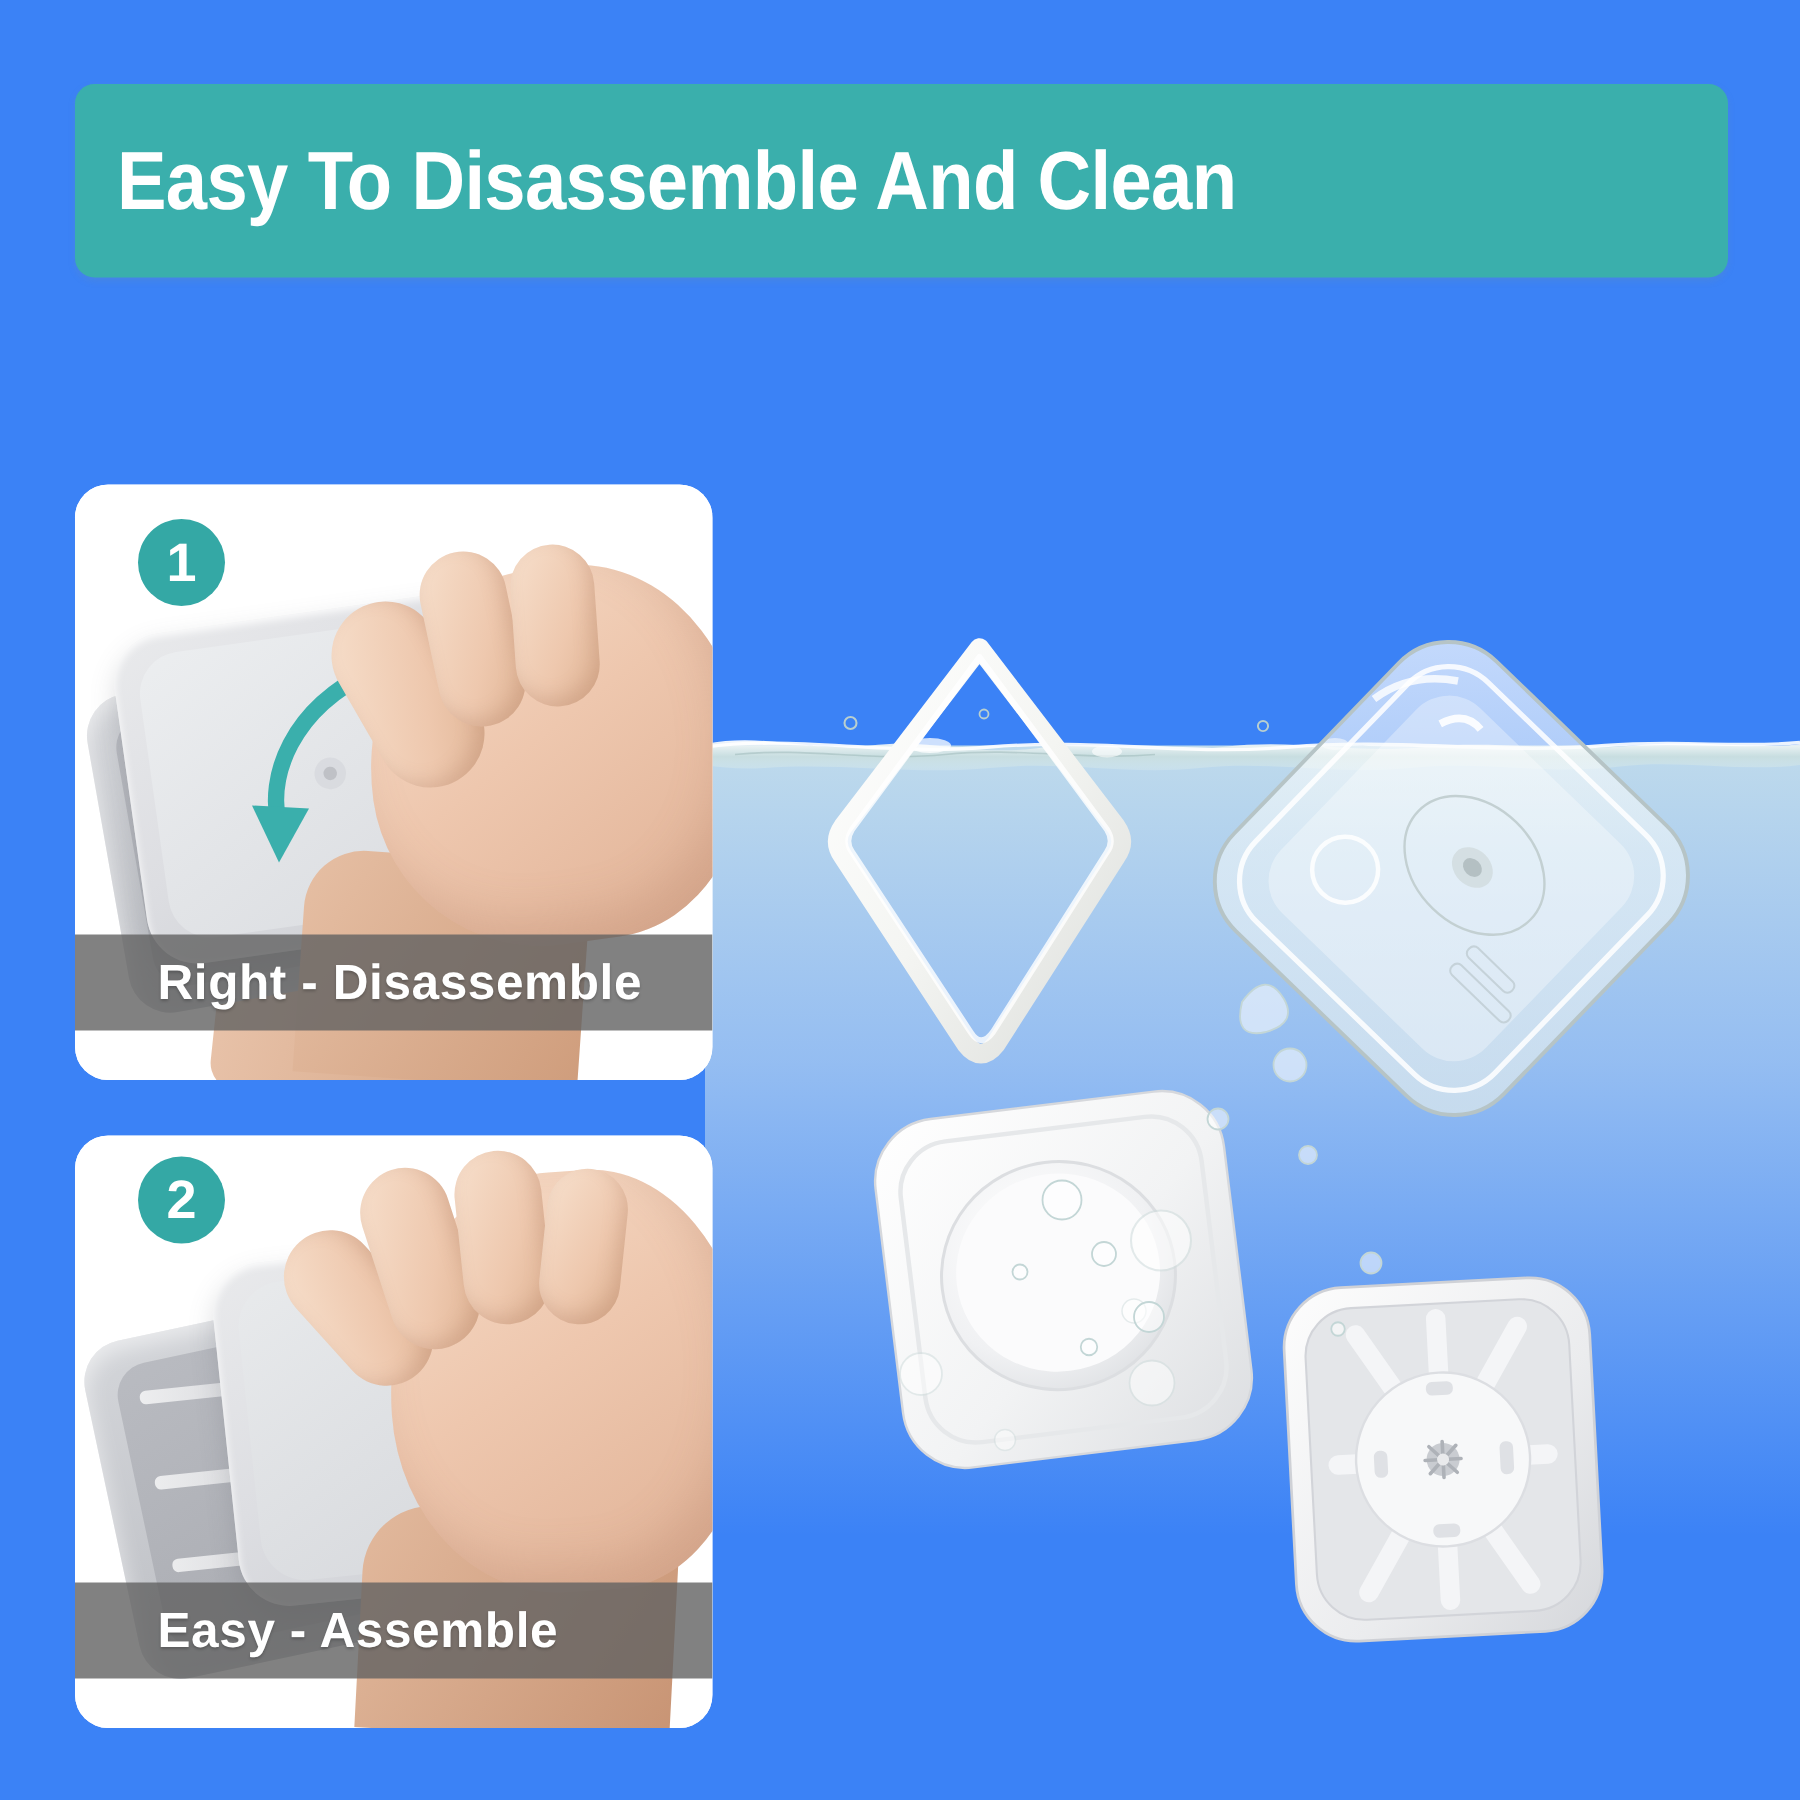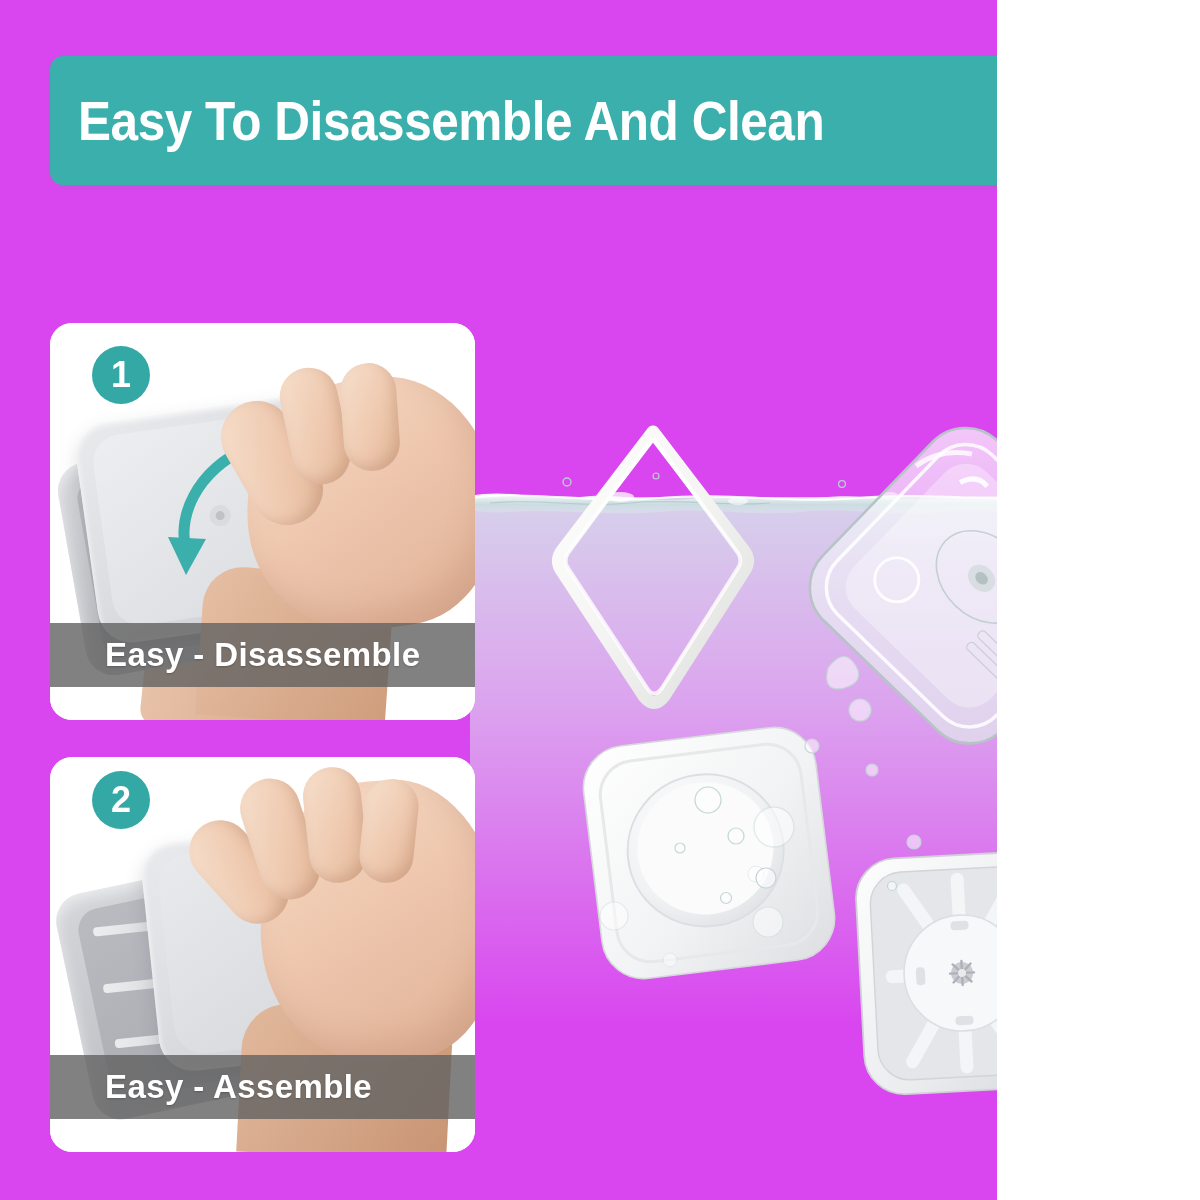--- a/index.html
+++ b/index.html
@@ -8,23 +8,23 @@
     padding: 0;
   }
   body {
     width: 1200px;
     height: 1200px;
     overflow: hidden;
     font-family: "Liberation Sans", sans-serif;
   }
   #page {
     position: relative;
-    width: 997px;
+    width: 1200px;
     height: 1200px;
-    background: #d946ef;
+    background: #3b82f6;
     overflow: hidden;
   }
 
   
   .banner {
     position: absolute;
     left: 50px;
     top: 56px;
     width: 1102px;
     height: 129px;
@@ -362,21 +362,21 @@
 
       <div class="skin hand-back" style="left:196px;top:56px;width:250px;height:250px;transform:rotate(-8deg);z-index:5;"></div>
       <div class="skin finger" style="left:186px;top:74px;width:72px;height:132px;transform:rotate(-30deg);z-index:6;"></div>
       <div class="skin finger" style="left:236px;top:44px;width:58px;height:118px;transform:rotate(-12deg);z-index:6;"></div>
       <div class="skin finger" style="left:292px;top:40px;width:56px;height:108px;transform:rotate(-4deg);z-index:6;"></div>
       <div class="skin" style="left:150px;top:248px;width:190px;height:150px;background:linear-gradient(120deg,#e6bfa4,#cf9d7c);border-radius:40px 30px 0 0;transform:rotate(4deg);z-index:4;"></div>
 
       <div class="badge">1</div>
 
       <div class="caption-bar">
-        <span class="caption-text">Easy - Disassemble</span>
+        <span class="caption-text">Right - Disassemble</span>
       </div>
     </div>
   </div>
 
   <div class="card" id="card-2">
     <div class="card-photo">
 
       <div class="tub-body" style="left:22px;top:112px;width:270px;height:230px;transform:rotate(-12deg);">
         <div class="tub-inner" style="left:20px;top:18px;width:230px;height:194px;"></div>
         <div class="rib" style="left:34px;top:46px;width:190px;height:9px;transform:rotate(6deg);"></div>

